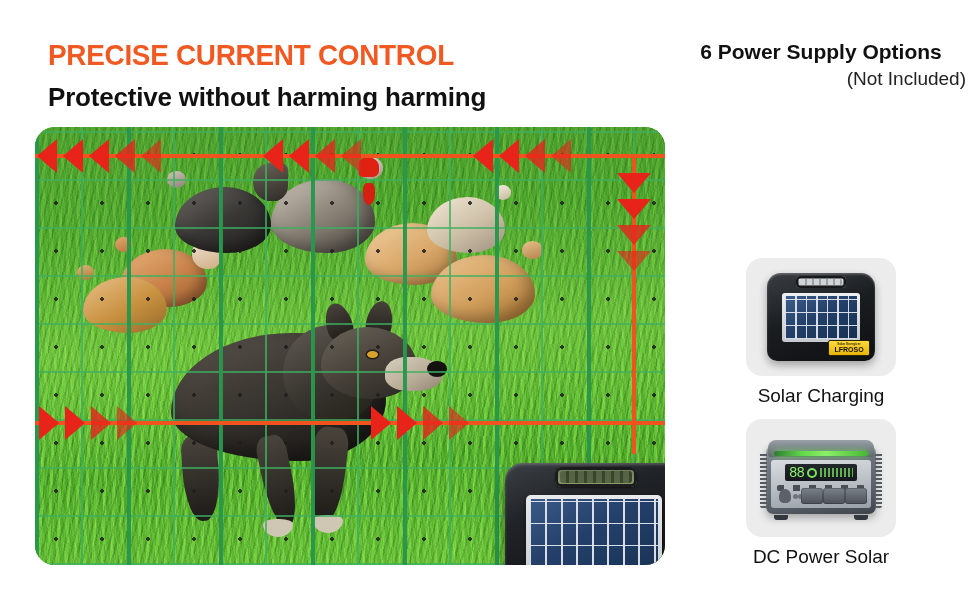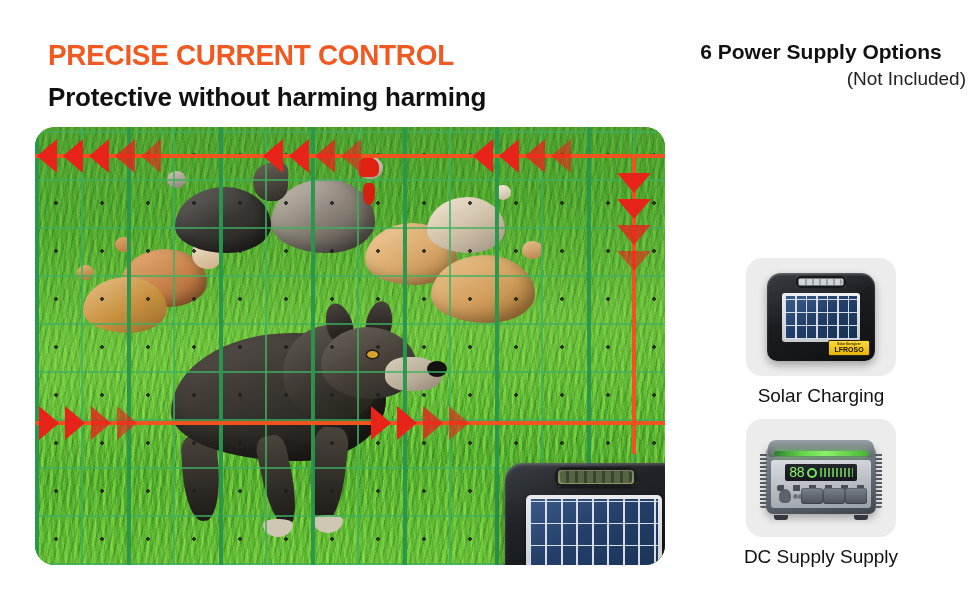--- a/index.html
+++ b/index.html
@@ -460,16 +460,16 @@
           <div class="dot d1"></div>
           <div class="dot d2"></div>
           <div class="sock s1"></div>
           <div class="sock s2"></div>
           <div class="sock s3"></div>
         </div>
         <div class="foot fl"></div>
         <div class="foot fr"></div>
       </div>
     </div>
-    <div class="caption">DC Supply Supply</div>
+    <div class="caption">DC Power Solar</div>
   </div>
 
 </div>
 
 </body></html>

